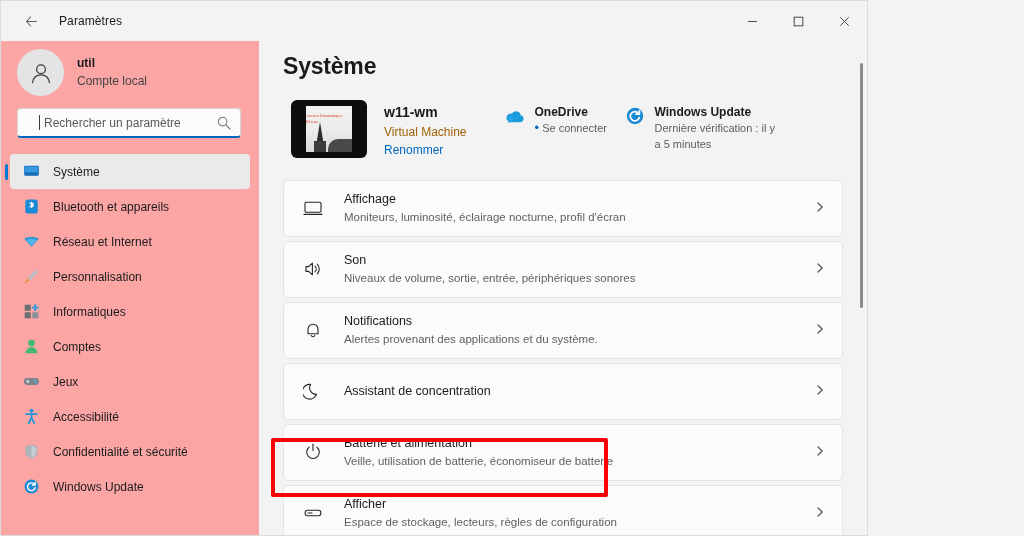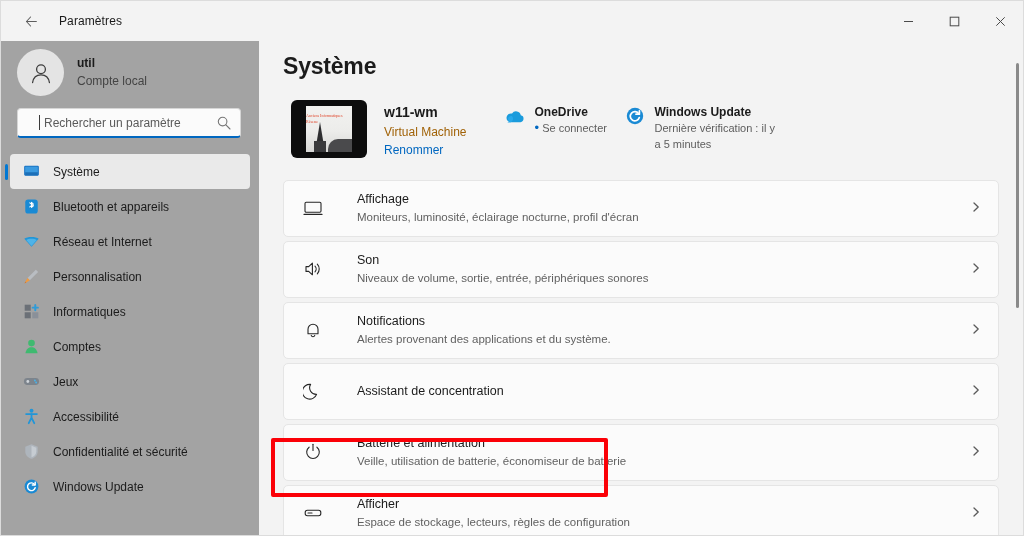--- a/index.html
+++ b/index.html
@@ -5,21 +5,21 @@
   * { box-sizing: border-box; margin: 0; padding: 0; }
   html, body {
     width: 1024px; height: 536px;
     overflow: hidden;
     background: #f3f3f3;
     font-family: "Liberation Sans", sans-serif;
     -webkit-font-smoothing: antialiased;
   }
   .window {
     position: relative;
-    width: 1024px; height: 536px;
+    width: 868px; height: 536px;
     background: #f3f3f3;
     display: flex; flex-direction: column;
     border: 1px solid #dcdcdc;
     overflow: hidden;
   }
 
   
   .titlebar {
     height: 40px; min-height: 40px;
     display: flex; align-items: center;
@@ -43,21 +43,21 @@
     cursor: default;
   }
   .wc svg { display:block; }
 
   
   .body-row { flex: 1; display: flex; min-height: 0; position: relative; }
 
   
   .sidebar {
     width: 258px; min-width: 258px;
-    background: #a3a3a3;
+    background: #fca5a5;
     display: flex; flex-direction: column;
     padding: 0 0 0 0;
     position: relative;
   }
   .account {
     display: flex; align-items: center;
     gap: 13px; padding: 8px 0 12px 16px;
   }
   .avatar {
     width: 47px; height: 47px; border-radius: 50%;
@@ -172,21 +172,21 @@
 
   
   .cards { margin-top: 20px; display: flex; flex-direction: column; gap: 4px; }
   .card {
     background: #fbfbfb; border: 1px solid #e5e5e5;
     border-radius: 5px; height: 57px;
     display: flex; align-items: center;
     padding: 0 16px 0 17px; cursor: default;
   }
   .card-ico { width: 24px; flex-shrink: 0; display: flex; align-items: center; justify-content: center; color: #1b1b1b; }
-  .card-txt { margin-left: 32px; flex: 1; min-width: 0; }
+  .card-txt { margin-left: 19px; flex: 1; min-width: 0; }
   .card-title { font-size: 12.5px; color: #1b1b1b; line-height: 1.5; }
   .card-sub   { font-size: 11.5px; color: #616161; line-height: 1.45; }
   .chev { margin-left: auto; color: #5a5a5a; flex-shrink: 0; }
 
   
   .annot {
     position: absolute;
     left: 270px; top: 437px; width: 337px; height: 59px;
     border: 4px solid #fb0007; border-radius: 2px;
     pointer-events: none; z-index: 40;

